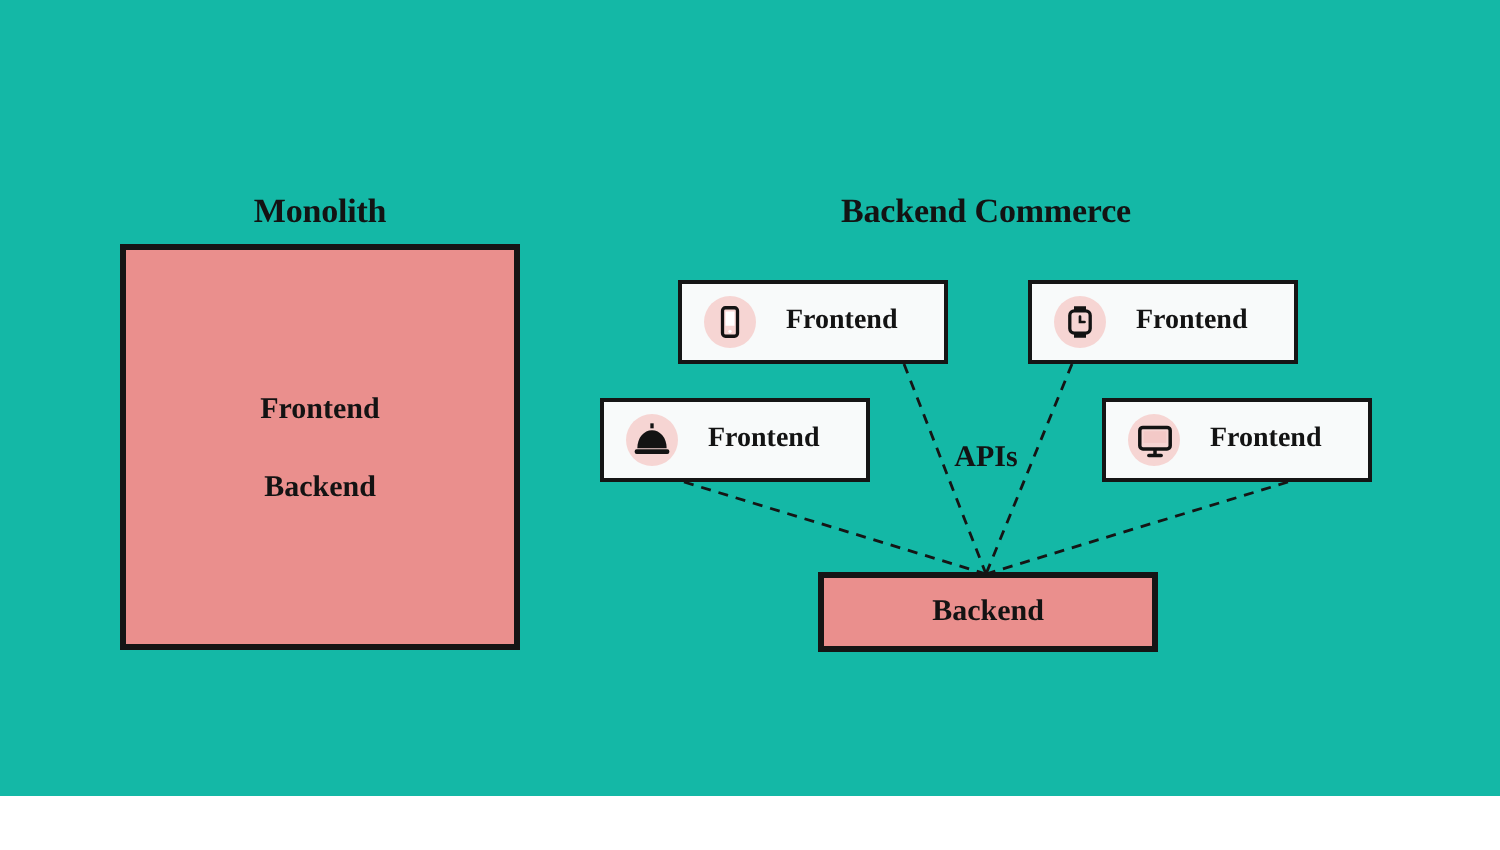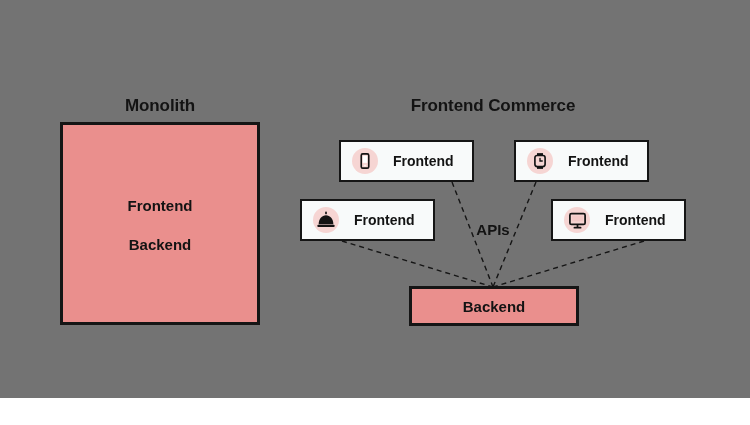--- a/index.html
+++ b/index.html
@@ -9,21 +9,22 @@
   body {
     width: 750px;
     height: 425px;
     overflow: hidden;
     font-family: "Liberation Sans", sans-serif;
   }
   #canvas {
     position: relative;
     width: 750px;
     height: 398px;
-    background: #737373;
+    background: #14b8a6;
+    font-family: Liberation Serif, serif;
   }
   .title {
     position: absolute;
     font-size: 17px;
     font-weight: bold;
     color: #131313;
     letter-spacing: -0.1px;
     text-align: center;
     white-space: nowrap;
     transform: translateX(-50%);
@@ -145,21 +146,21 @@
 
 <div id="canvas">
 
   <div class="title" id="monolith-title">Monolith</div>
 
   <div class="solid-box" id="monolith-box">
     <div class="monolith-label" id="monolith-frontend-label">Frontend</div>
     <div class="monolith-label" id="monolith-backend-label">Backend</div>
   </div>
 
-  <div class="title" id="headless-title">Frontend Commerce</div>
+  <div class="title" id="headless-title">Backend Commerce</div>
 
   <svg id="connector-svg" viewBox="0 0 750 425" xmlns="http://www.w3.org/2000/svg">
     <g stroke="#151515" stroke-width="1.4" stroke-dasharray="5,4" fill="none">
       <line x1="452" y1="182" x2="493" y2="287"></line>
       <line x1="536" y1="182" x2="493" y2="287"></line>
       <line x1="342" y1="241" x2="493" y2="287"></line>
       <line x1="644" y1="241" x2="493" y2="287"></line>
     </g>
   </svg>
 

